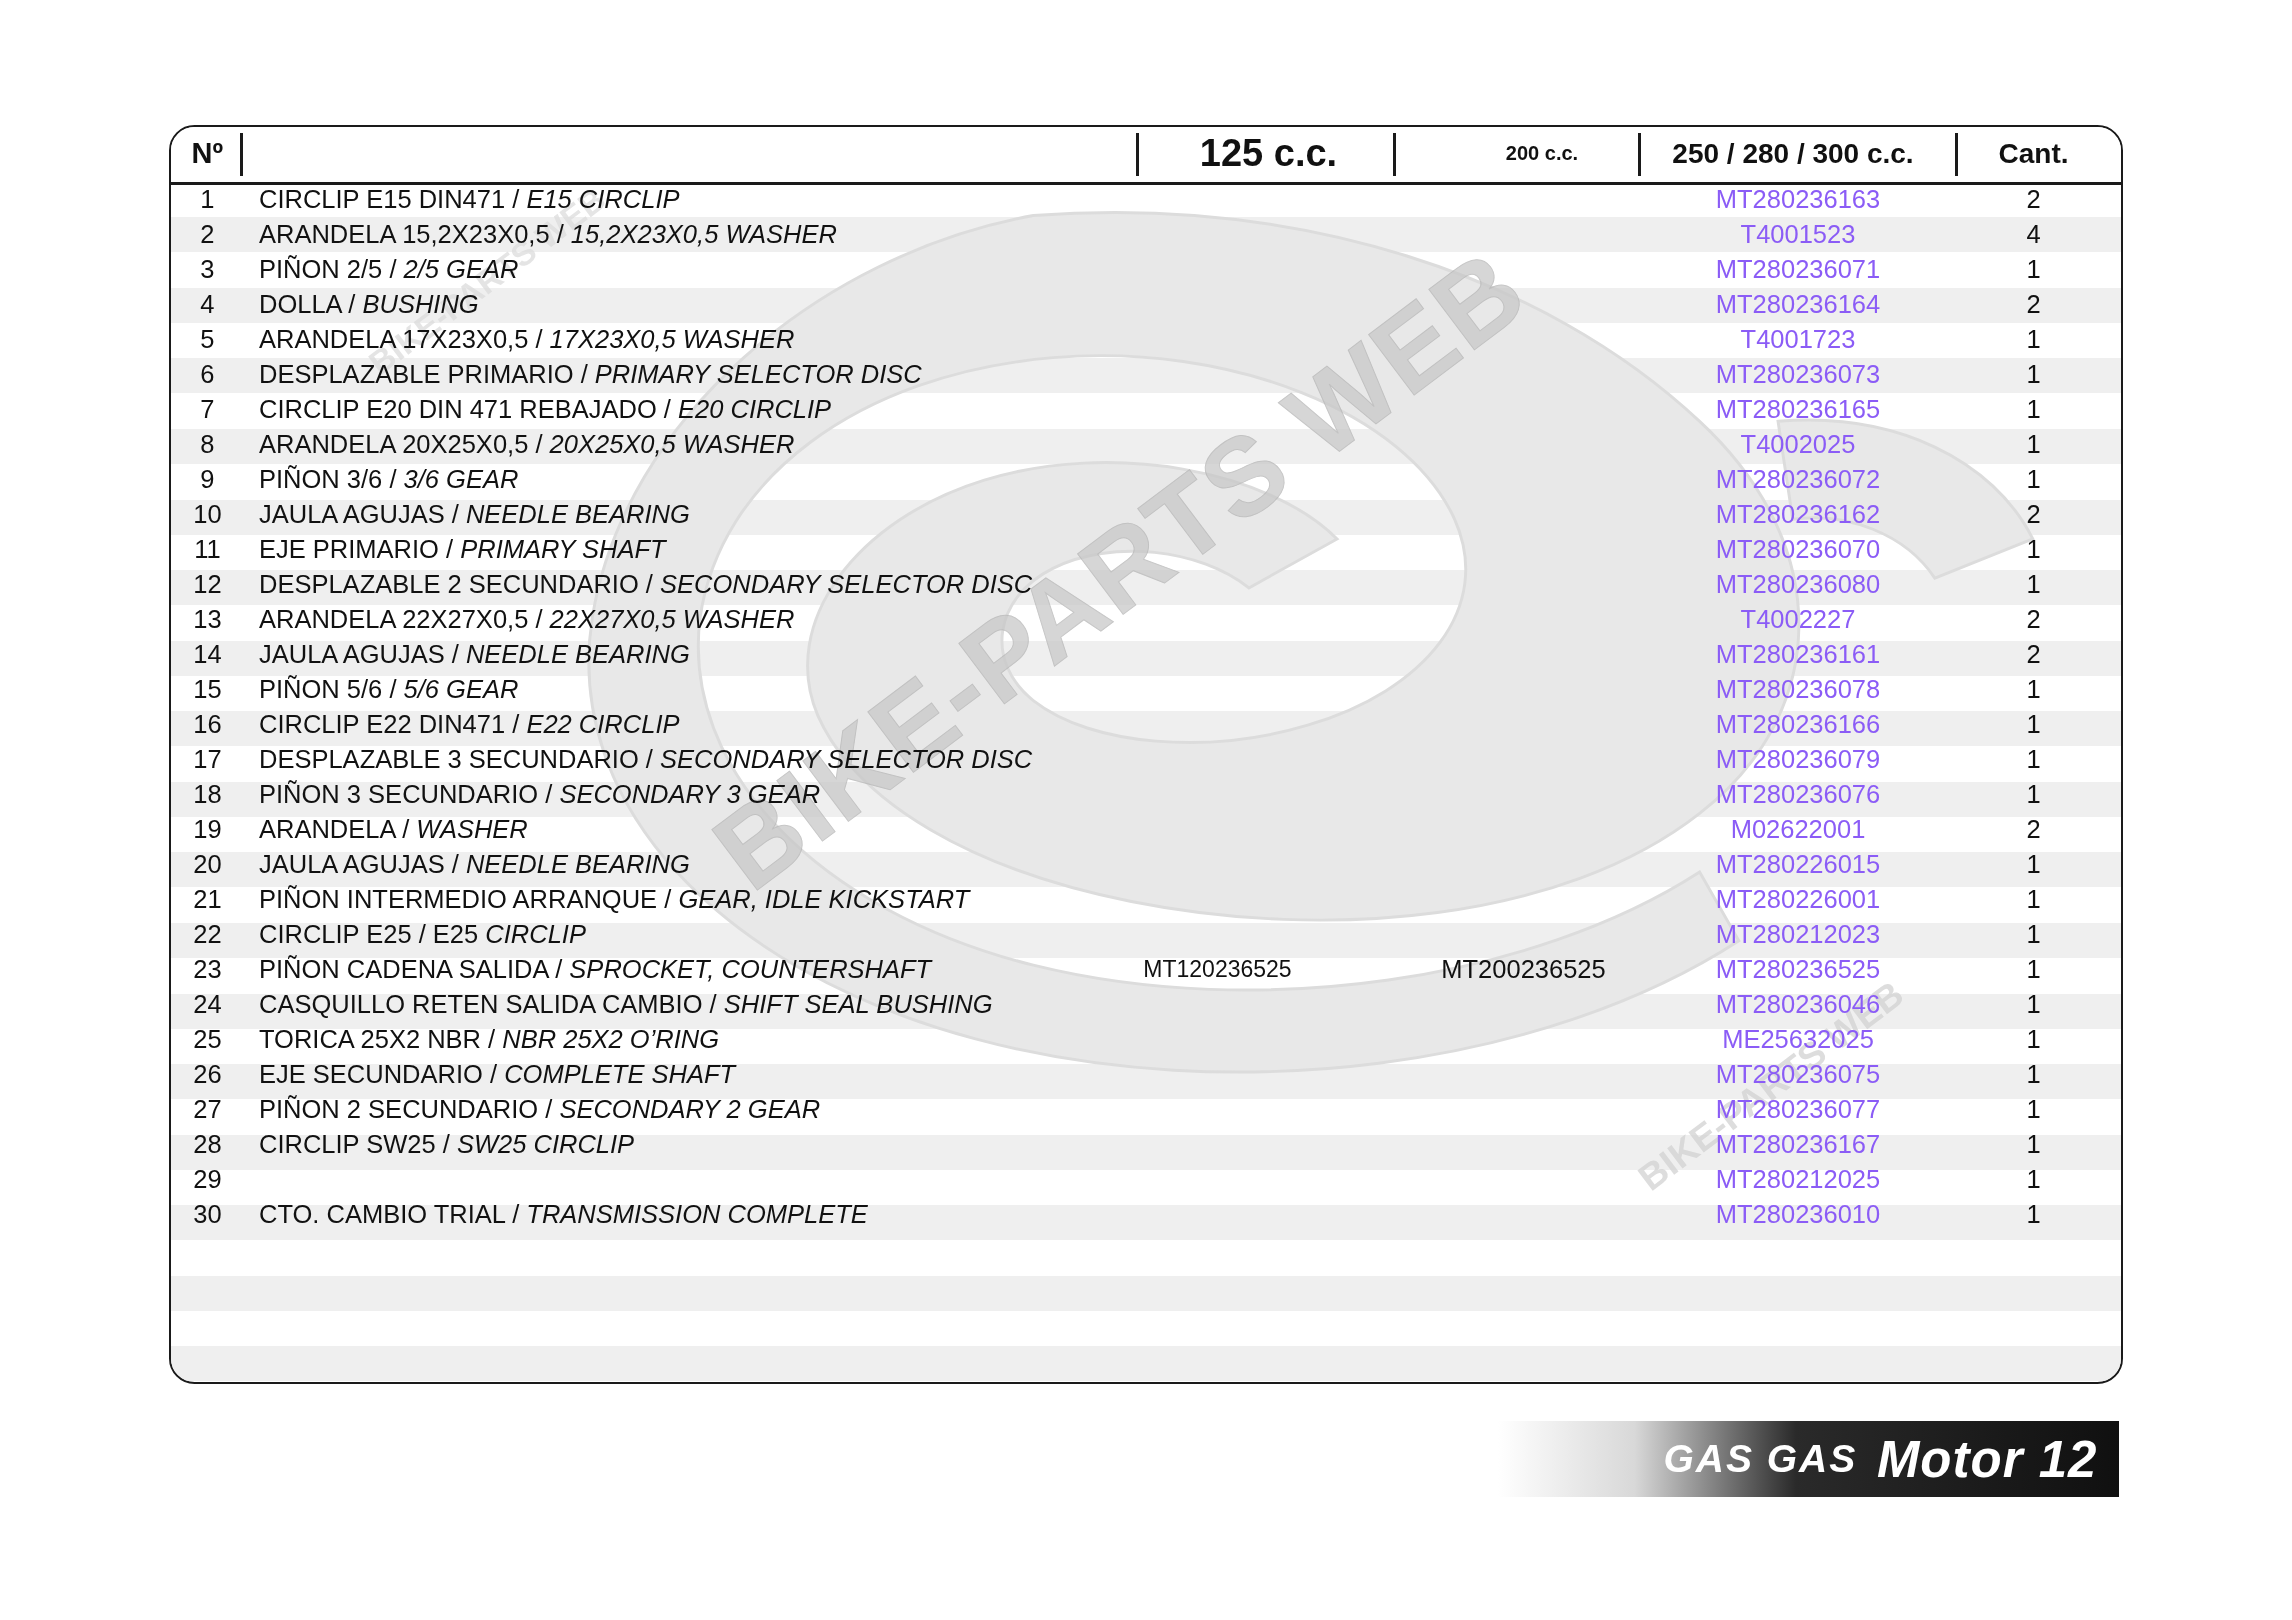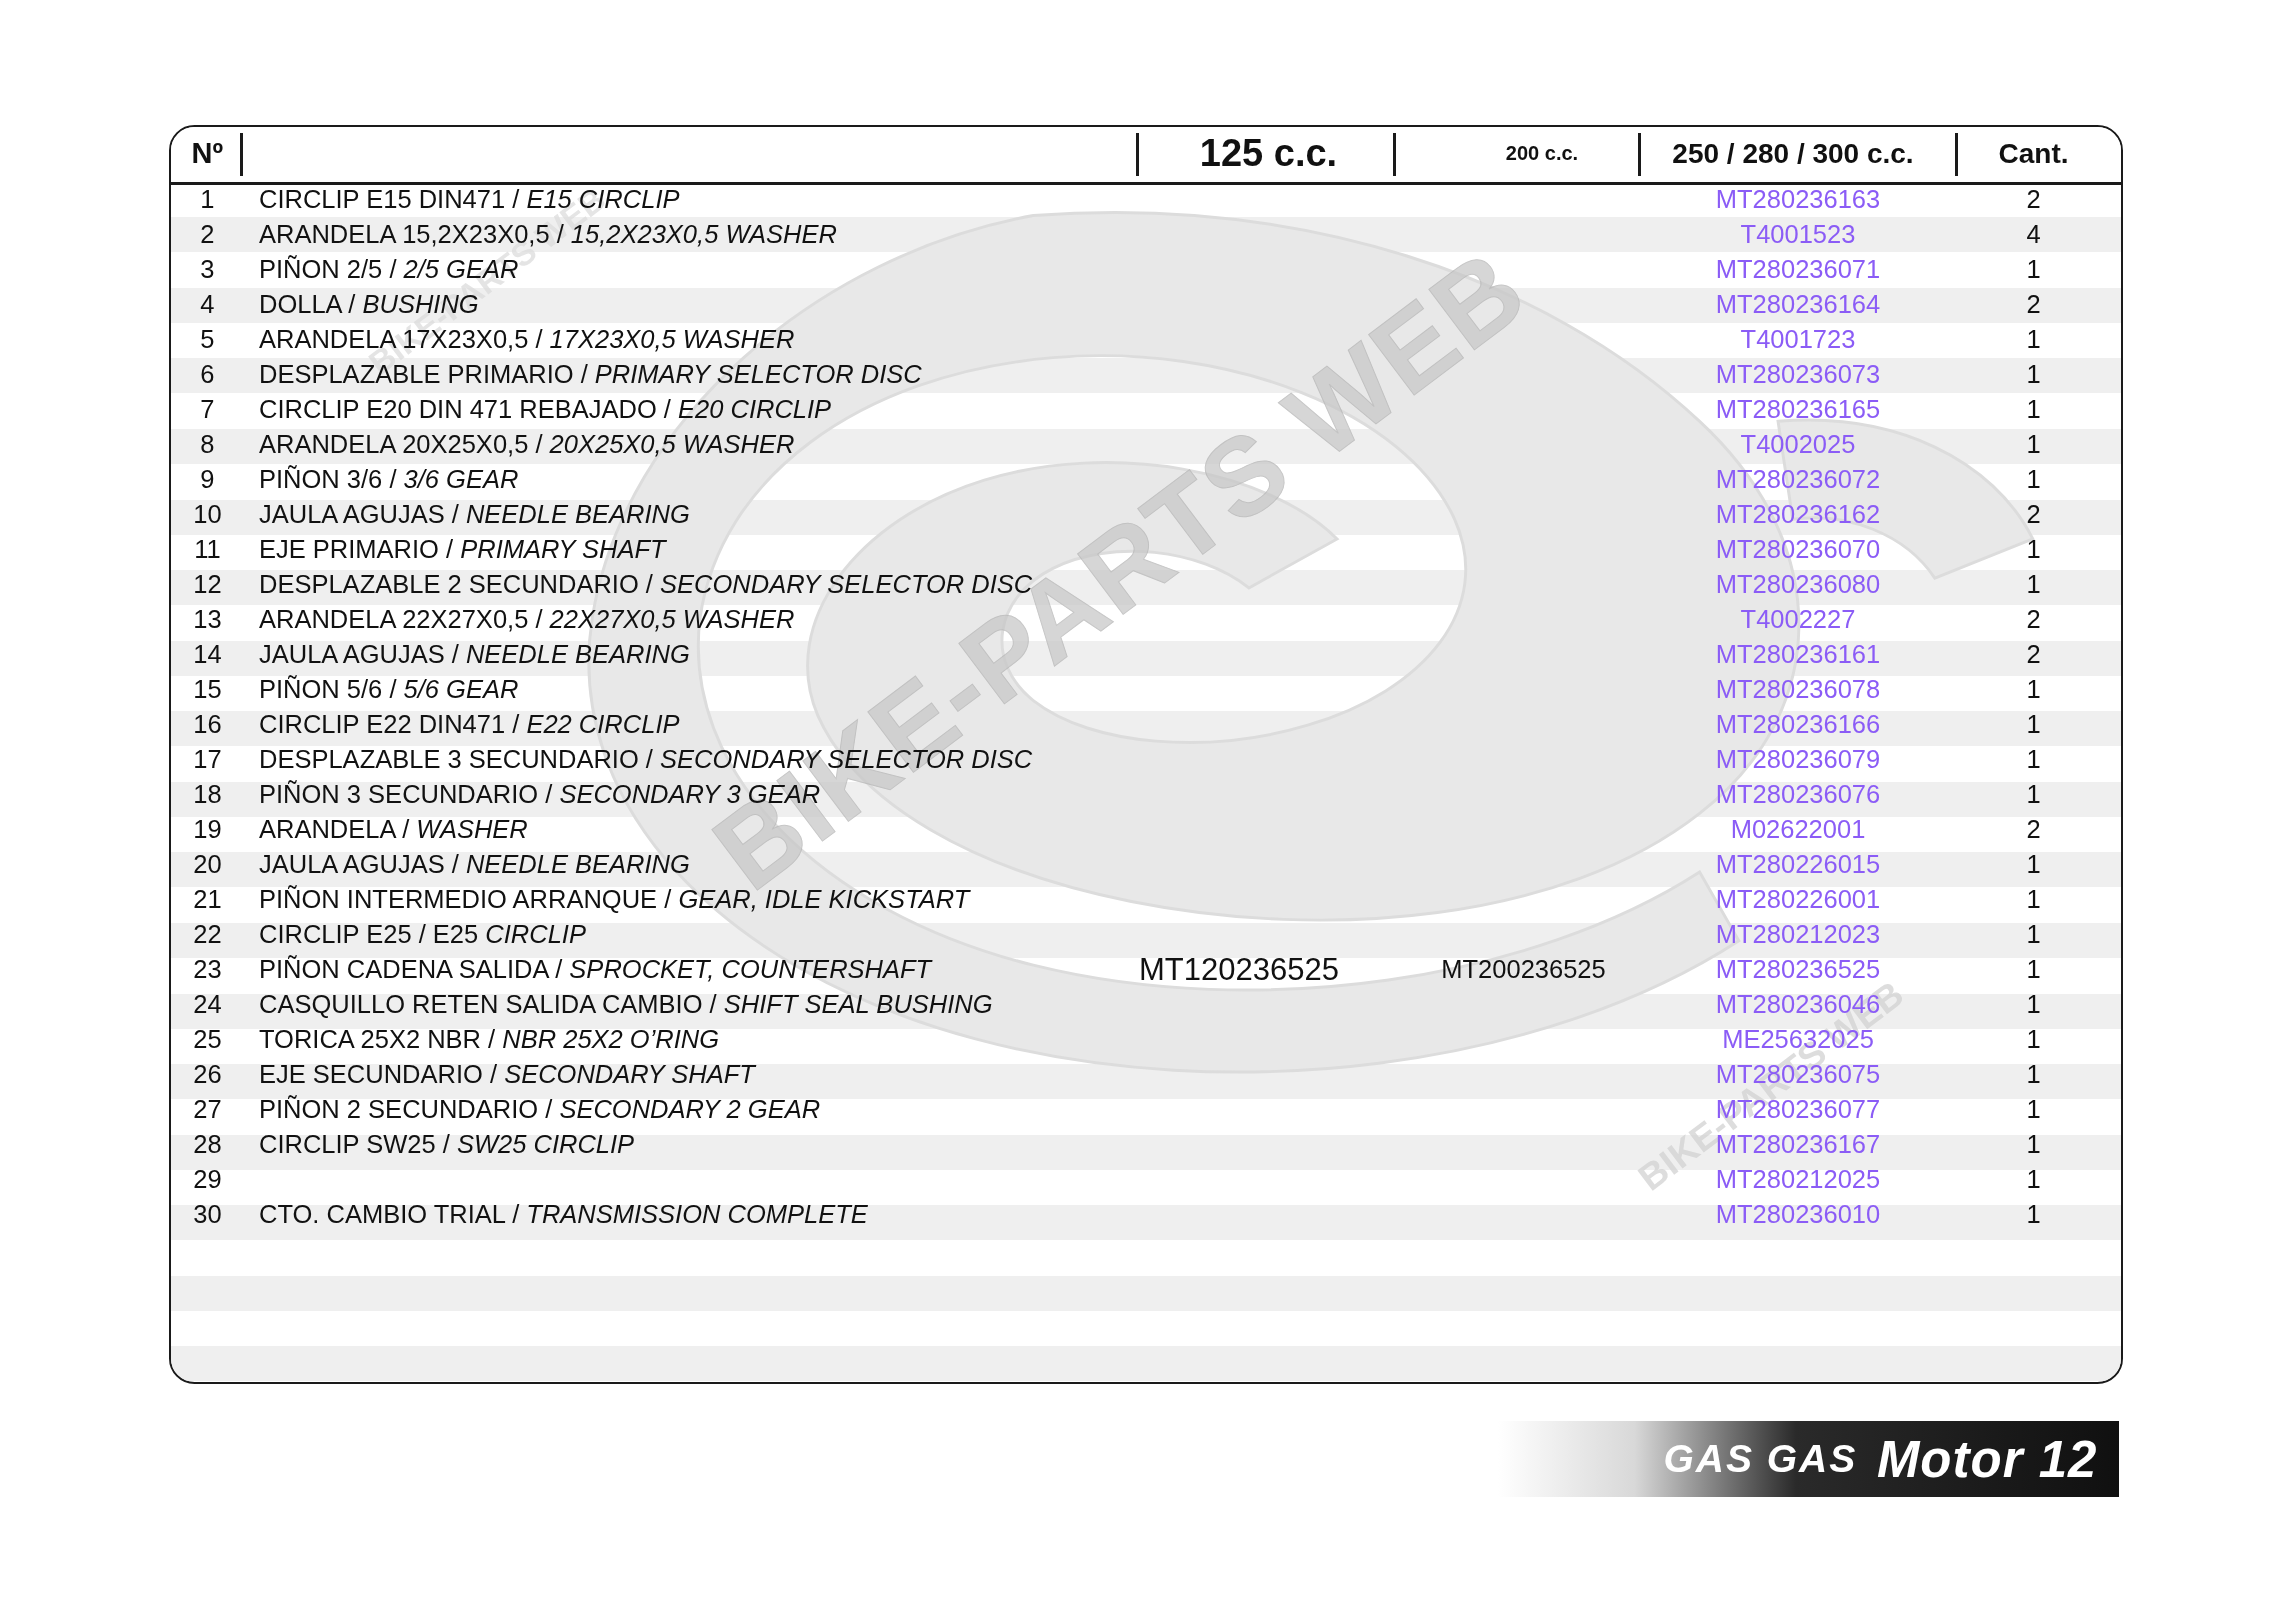--- a/index.html
+++ b/index.html
@@ -154,24 +154,24 @@
   .c-desc {
     position: absolute;
     left: 88px;
     font-size: 25.5px;
     color: #111;
   }
   .c-desc .es { font-style: normal; }
   .c-desc .en { font-style: italic; }
   .c-125 {
     position: absolute;
-    left: 968px;
+    left: 924px;
     width: 245px;
-    text-align: left;
-    font-size: 31px;
+    text-align: center;
+    font-size: 23px;
     color: #111;
   }
   .c-200 {
     position: absolute;
     left: 1230px;
     width: 245px;
     text-align: center;
     font-size: 25.5px;
     color: #111;
   }
@@ -472,21 +472,21 @@
         <div class="row">
           <div class="c-no">25</div>
           <div class="c-desc"><span class="es">TORICA 25X2 NBR / </span><span class="en">NBR 25X2 O’RING</span></div>
           <div class="c-125"></div>
           <div class="c-200"></div>
           <div class="c-250">ME25632025</div>
           <div class="c-cant">1</div>
         </div>
         <div class="row">
           <div class="c-no">26</div>
-          <div class="c-desc"><span class="es">EJE SECUNDARIO / </span><span class="en">SECONDARY SHAFT</span></div>
+          <div class="c-desc"><span class="es">EJE SECUNDARIO / </span><span class="en">COMPLETE SHAFT</span></div>
           <div class="c-125"></div>
           <div class="c-200"></div>
           <div class="c-250">MT280236075</div>
           <div class="c-cant">1</div>
         </div>
         <div class="row">
           <div class="c-no">27</div>
           <div class="c-desc"><span class="es">PIÑON 2 SECUNDARIO / </span><span class="en">SECONDARY 2 GEAR</span></div>
           <div class="c-125"></div>
           <div class="c-200"></div>

